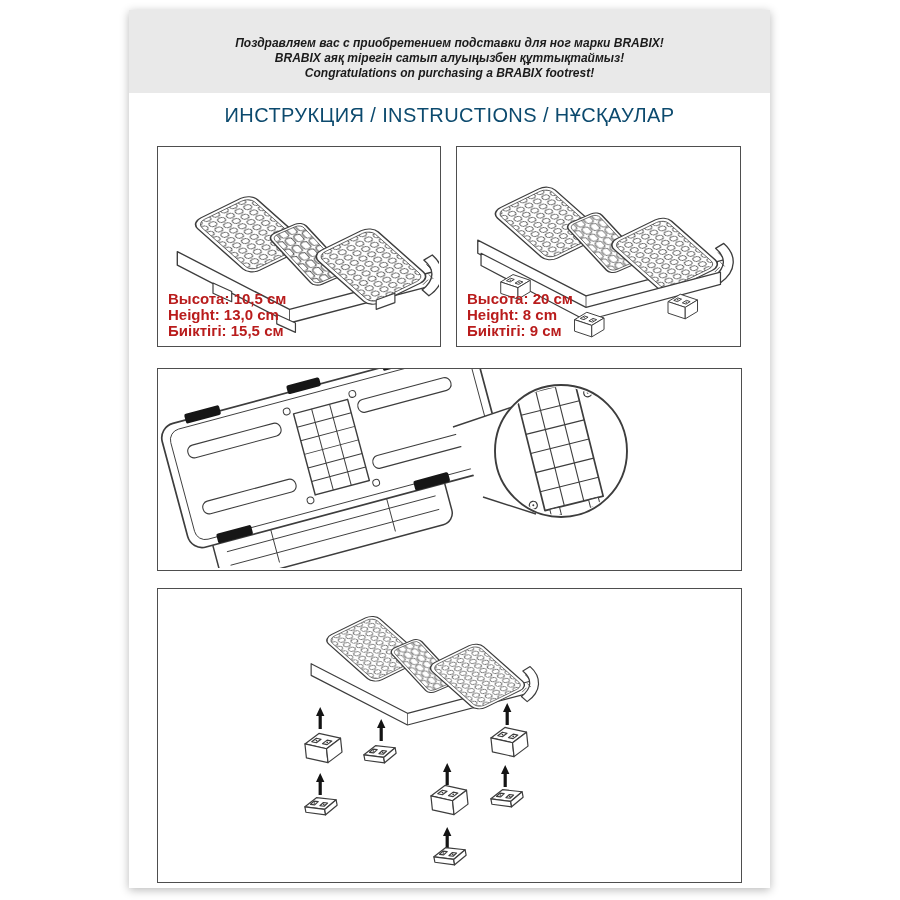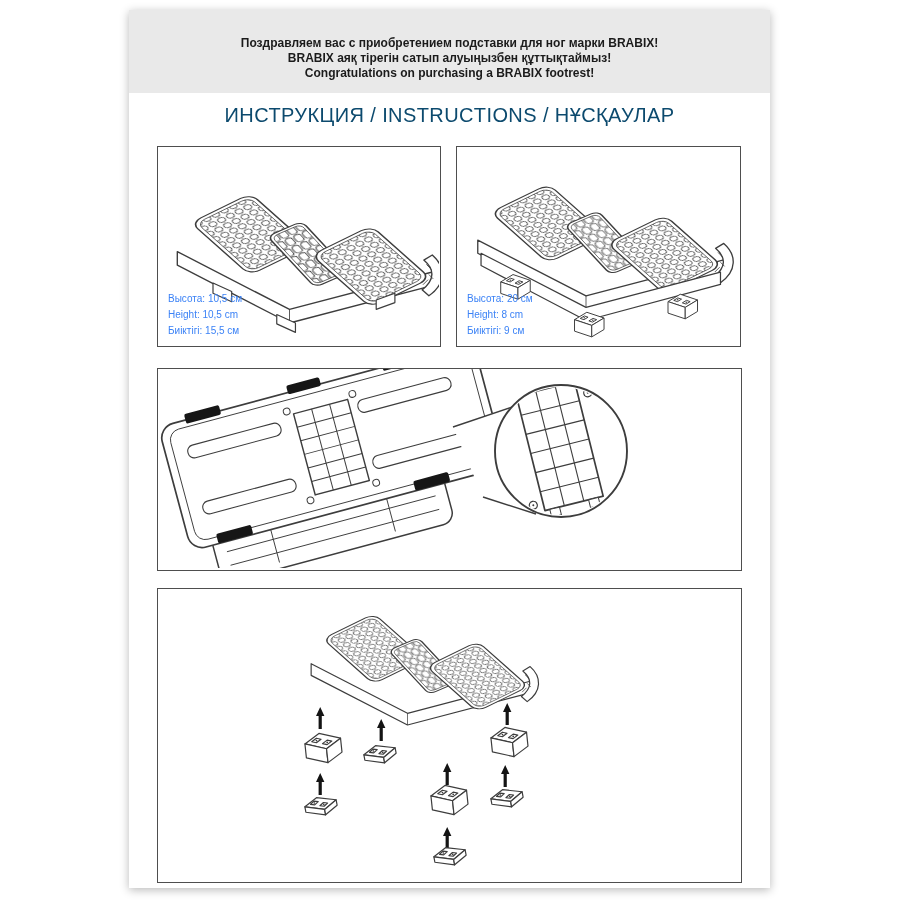--- a/index.html
+++ b/index.html
@@ -1,31 +1,31 @@
 <!DOCTYPE html>
 <html><head>
 <meta charset="utf-8">
 <style>
   html,body{margin:0;padding:0;background:#ffffff;width:900px;height:900px;
     font-family:"Liberation Sans", sans-serif;}
   .page{position:absolute;left:129px;top:10px;width:641px;height:878px;background:#fff;
     box-shadow:0 2px 9px rgba(0,0,0,.28);}
   .header-band{position:absolute;left:0;top:0;width:641px;height:83px;background:#e9e9e9;
-    text-align:center;box-sizing:border-box;padding-top:26px;}
+    text-align:center;box-sizing:border-box;padding-top:26px;font-style:italic;}
   .header-band div{font-size:12px;line-height:15px;font-weight:700;color:#1b1b1b;}
   .doc-title{position:absolute;left:0;top:94px;width:641px;text-align:center;
     font-size:20px;letter-spacing:.4px;color:#0c4a6e;font-weight:400;}
   .panel{position:absolute;border:1.7px solid #4e4e4e;background:#fff;box-sizing:border-box;overflow:hidden;}
   .p1{left:28px;top:136px;width:284px;height:201px;}
   .p2{left:327px;top:136px;width:285px;height:201px;}
   .pm{left:28px;top:358px;width:585px;height:203px;}
   .pb{left:28px;top:578px;width:585px;height:295px;}
   .panel svg{position:absolute;left:0;top:0;}
-  .panel-label{position:absolute;left:10px;bottom:7px;font-size:10px;font-weight:400;
-    line-height:16px;color:#3b82f6;}
+  .panel-label{position:absolute;left:10px;bottom:7px;font-size:15px;font-weight:700;
+    line-height:16px;color:#b91c1c;}
 </style>
 </head>
 <body>
 
 <div class="page">
 
   <svg width="0" height="0" style="position:absolute">
     <defs>
       <pattern id="dimples" patternUnits="userSpaceOnUse" width="11.4" height="11.3">
         <circle cx="5.7" cy="5.65" r="4.3" fill="#ffffff" stroke="#3d3d3d" stroke-width="1.1"></circle>
@@ -104,21 +104,21 @@
 
   <div class="doc-title">ИНСТРУКЦИЯ / INSTRUCTIONS / НҰСҚАУЛАР</div>
 
   <div class="panel p1">
     <svg width="281" height="198" viewBox="0 0 281 198">
       <use href="#footrest" transform="translate(4,6) scale(0.85)"></use>
       <use href="#lowFeet" transform="translate(4,6) scale(0.85)"></use>
     </svg>
     <div class="panel-label">
       <div>Высота: 10,5 см</div>
-      <div>Height: 10,5 cm</div>
+      <div>Height: 13,0 cm</div>
       <div>Биіктігі: 15,5 см</div>
     </div>
   </div>
 
   <div class="panel p2">
     <svg width="282" height="198" viewBox="0 0 282 198">
       <use href="#footrest" transform="translate(6,-2) scale(0.82)"></use>
       <use href="#riser" transform="translate(6,-2) scale(0.82)"></use>
     </svg>
     <div class="panel-label">

